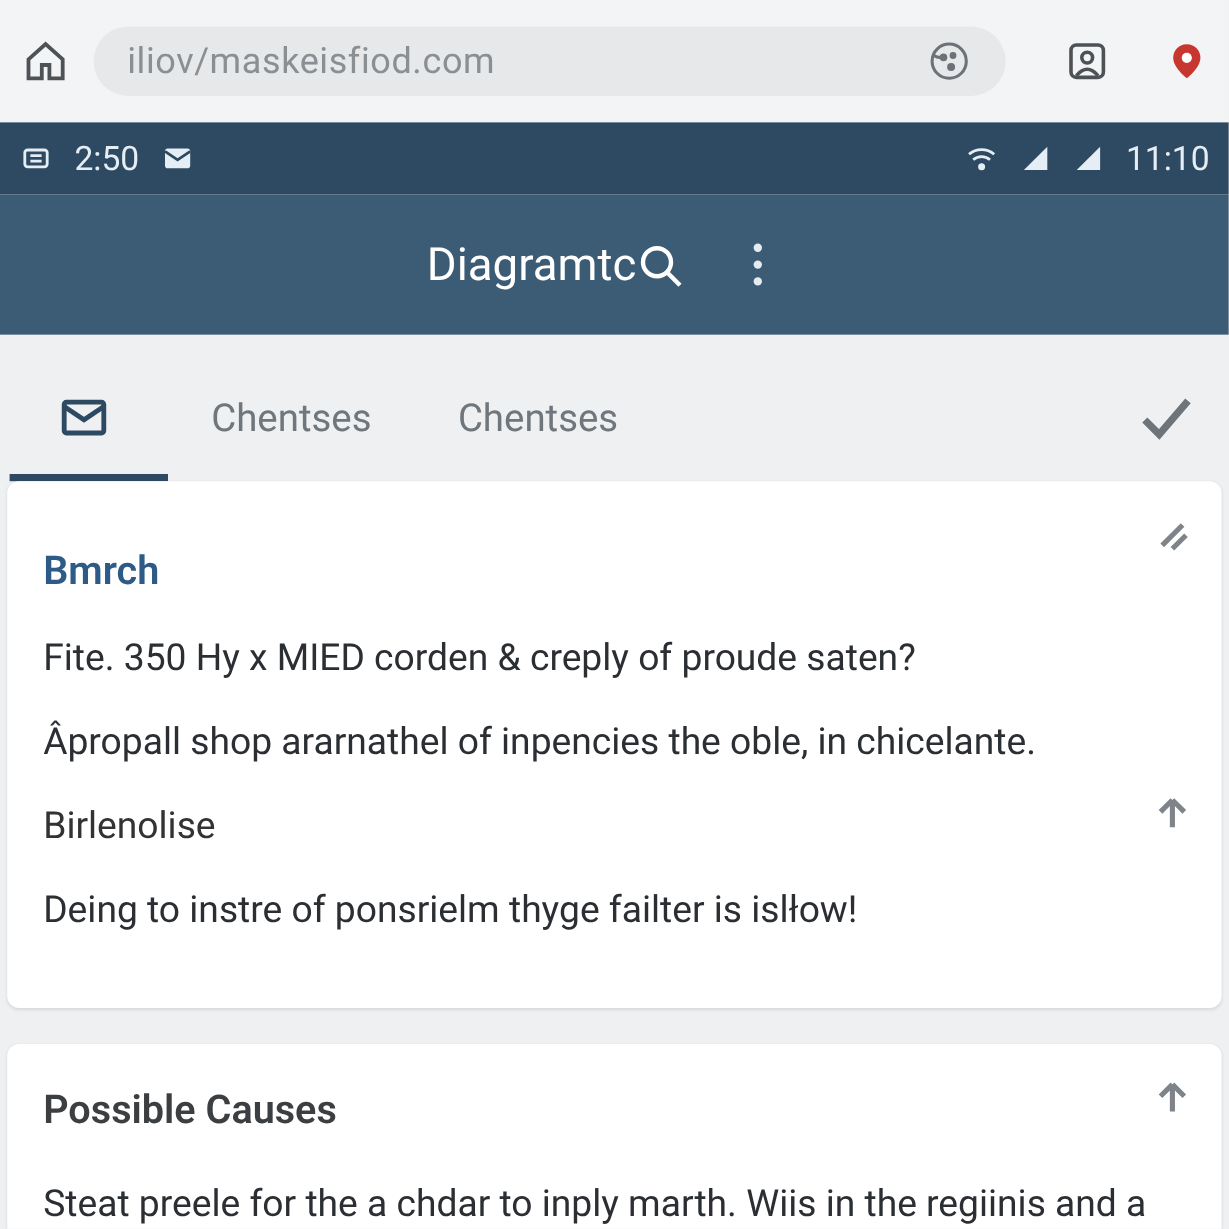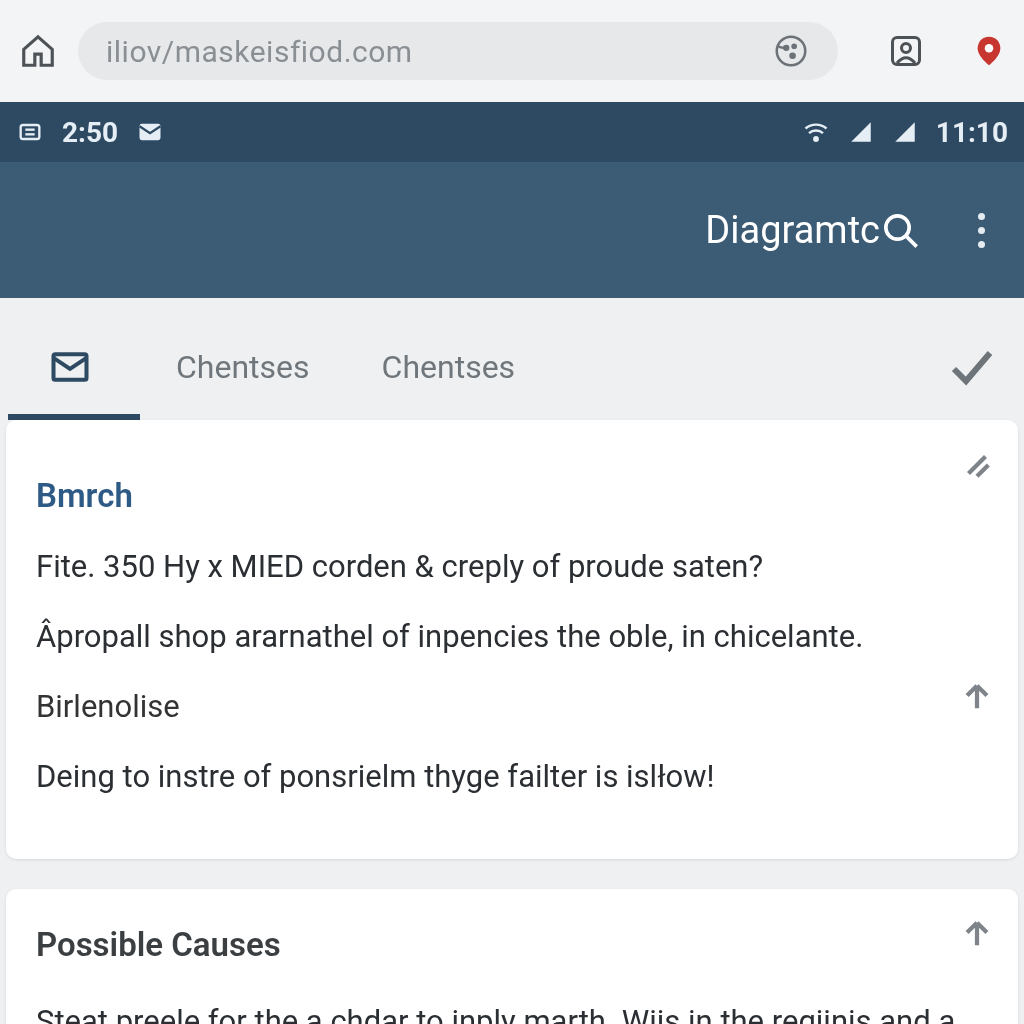--- a/index.html
+++ b/index.html
@@ -5,25 +5,25 @@
   * { box-sizing: border-box; margin: 0; padding: 0; }
   html, body { width: 1024px; height: 1024px; overflow: hidden; font-family: -apple-system, BlinkMacSystemFont, "Segoe UI", Roboto, Helvetica, Arial, sans-serif; background: #eef0f1; }
   
   
   .browser-bar { height: 102px; background: #f3f4f5; display: flex; align-items: center; padding: 0 18px; gap: 20px; }
   .home-btn { width: 40px; height: 40px; display: flex; align-items: center; justify-content: center; }
   .url-pill { flex: 1; height: 58px; background: #e6e8ea; border-radius: 30px; display: flex; align-items: center; padding: 0 28px; color: #8a8f94; font-size: 30px; letter-spacing: .5px; gap: 10px; justify-content: space-between; max-width: 770px; }
   .chrome-actions { display: flex; align-items: center; gap: 48px; margin-left: 30px; }
   
   
-  .status-bar { height: 60px; background: #2e4a62; color: #e6eef5; display: flex; align-items: center; justify-content: space-between; padding: 0 16px; font-size: 28px; font-weight: 700; }
+  .status-bar { height: 60px; background: #2e4a62; color: #e6eef5; display: flex; align-items: center; justify-content: space-between; padding: 0 16px; font-size: 28px; font-weight: 400; }
   .status-left, .status-right { display: flex; align-items: center; gap: 18px; }
   
   
-  .app-bar { height: 136px; background: #3c5b75; color: #fff; display: flex; align-items: center; justify-content: flex-end; padding: 0 10px 0 6px; }
+  .app-bar { height: 117px; background: #3c5b75; color: #fff; display: flex; align-items: center; justify-content: center; padding: 0 10px 0 6px; }
   .app-title { font-size: 38px; font-weight: 400; }
   .app-actions { display: flex; align-items: center; gap: 46px; padding-right: 18px; }
   .search-icn svg { width: 40px; height: 40px; }
   .overflow-icn { display: flex; flex-direction: column; gap: 7px; align-items: center; width: 30px; }
   .overflow-icn span { width: 7px; height: 7px; background: #e4ecf2; border-radius: 50%; }
   
   
   .tab-row { display: flex; align-items: center; background: #eef0f1; height: 122px; padding: 16px 30px 0 0; position: relative; }
   .tab { display: flex; align-items: center; justify-content: center; height: 100%; padding: 0 36px; font-size: 32px; color: #6f767c; position: relative; }
   .tab.first { width: 140px; }

